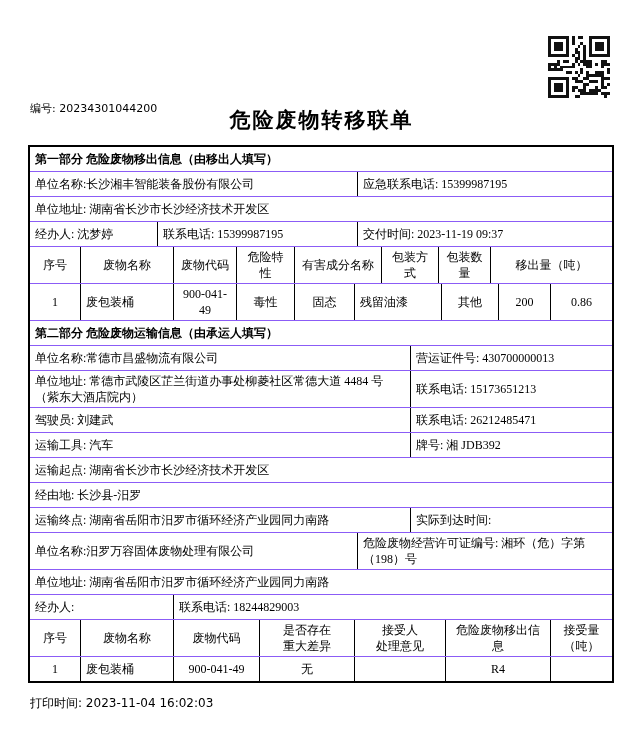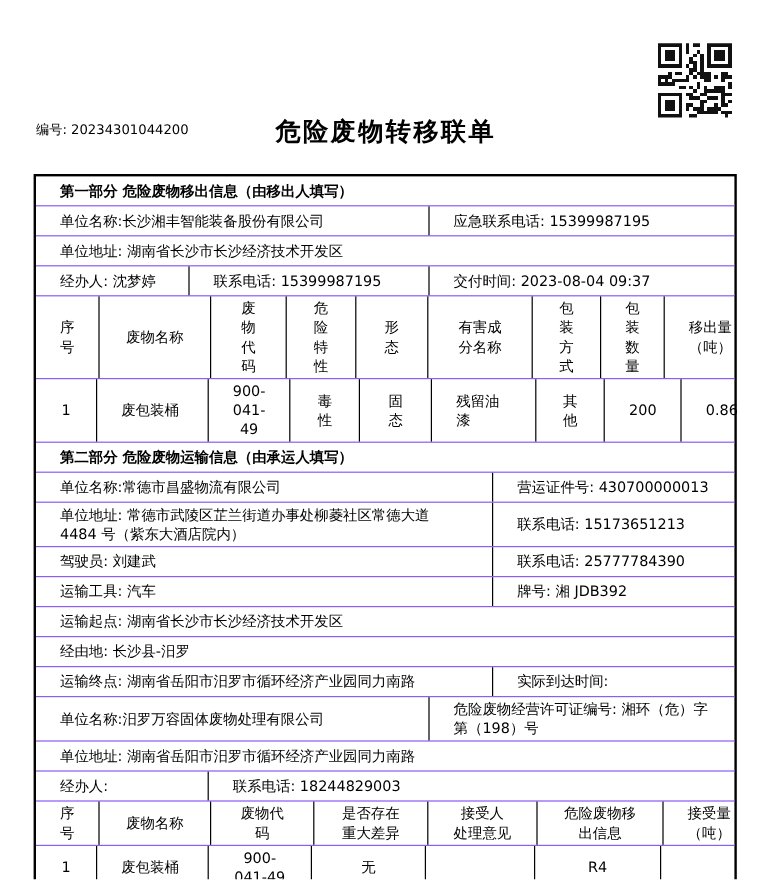--- a/index.html
+++ b/index.html
@@ -1,27 +1,27 @@
 <!DOCTYPE html>
 <html><head>
 <meta charset="utf-8">
 <style>
   html,body{margin:0;padding:0;background:#fff;}
   body{width:643px;height:733px;font-family:"DejaVu Sans",sans-serif;color:#000;}
   .page{position:relative;width:643px;height:733px;background:#fff;overflow:hidden;}
   .qr{position:absolute;top:36px;left:548px;width:62px;height:62px;}
-  .headline{position:absolute;top:96px;left:0;width:100%;text-align:center;
+  .headline{position:absolute;top:106px;left:0;width:100%;text-align:center;
             font-size:21px;font-weight:bold;letter-spacing:2px;}
   .docno{position:absolute;top:101px;left:30px;font-size:11px;}
   .content{position:absolute;top:145px;left:28px;width:586px;}
   .form{border:2px solid #000;box-sizing:border-box;}
   .r{display:flex;align-items:stretch;border-top:1px solid #8b5cf6;}
   .r:first-child{border-top:none;}
-  .c{display:flex;align-items:center;padding:2px 20px;border-left:1px solid #000;
-     font-size:12px;line-height:16px;min-height:24px;box-sizing:border-box;}
+  .c{display:flex;align-items:center;padding:2px 5px;border-left:1px solid #000;
+     font-size:12px;line-height:16px;min-height:24px;box-sizing:border-box;font-family:Liberation Serif, serif;}
   .c:first-child{border-left:none;}
   .grow{flex:1 1 auto;}
   .sec{font-weight:bold;}
   .ctr{justify-content:center;text-align:center;}
   .pre{white-space:pre-line;}
   .hdr2{min-height:32px;}
   .footer{margin-top:12px;font-size:12px;padding-left:2px;}
 </style>
 </head>
 <body>
@@ -261,28 +261,27 @@
       <div class="r">
         <div class="c" style="flex:0 0 327px">单位名称:长沙湘丰智能装备股份有限公司</div>
         <div class="c grow">应急联系电话: 15399987195</div>
       </div>
       <div class="r">
           <div class="c grow">单位地址: 湖南省长沙市长沙经济技术开发区</div>
         </div>
       <div class="r">
         <div class="c" style="flex:0 0 127px">经办人: 沈梦婷</div>
         <div class="c" style="flex:0 0 200px">联系电话: 15399987195</div>
-        <div class="c grow">交付时间: 2023-08-04 09:37</div>
+        <div class="c grow">交付时间: 2023-11-19 09:37</div>
       </div>
       <div class="r">
         <div class="c ctr" style="flex:0 0 50px">序号</div>
         <div class="c ctr" style="flex:0 0 93px">废物名称</div>
         <div class="c ctr" style="flex:0 0 63px">废物代码</div>
         <div class="c ctr" style="flex:0 0 58px">危险特性</div>
-        <div class="c ctr" style="flex:0 0 60px">形态</div>
         <div class="c ctr" style="flex:0 0 87px">有害成分名称</div>
         <div class="c ctr" style="flex:0 0 57px">包装方式</div>
         <div class="c ctr" style="flex:0 0 52px">包装数量</div>
         <div class="c ctr grow">移出量（吨）</div>
       </div>
       <div class="r">
         <div class="c ctr" style="flex:0 0 50px">1</div>
         <div class="c" style="flex:0 0 93px">废包装桶</div>
         <div class="c ctr" style="flex:0 0 63px">900-041-49</div>
         <div class="c ctr" style="flex:0 0 58px">毒性</div>
@@ -299,21 +298,21 @@
       <div class="r">
         <div class="c" style="flex:0 0 380px">单位名称:常德市昌盛物流有限公司</div>
         <div class="c grow">营运证件号: 430700000013</div>
       </div>
       <div class="r">
         <div class="c" style="flex:0 0 380px">单位地址: 常德市武陵区芷兰街道办事处柳菱社区常德大道 4484 号（紫东大酒店院内）</div>
         <div class="c grow">联系电话: 15173651213</div>
       </div>
       <div class="r">
         <div class="c" style="flex:0 0 380px">驾驶员: 刘建武</div>
-        <div class="c grow">联系电话: 25777784390</div>
+        <div class="c grow">联系电话: 26212485471</div>
       </div>
       <div class="r">
         <div class="c" style="flex:0 0 380px">运输工具: 汽车</div>
         <div class="c grow">牌号: 湘 JDB392</div>
       </div>
       <div class="r">
         <div class="c" style="flex:0 0 380px">运输起点: 湖南省长沙市长沙经济技术开发区</div>
       </div>
       <div class="r">
           <div class="c grow">经由地: 长沙县-汨罗</div>

